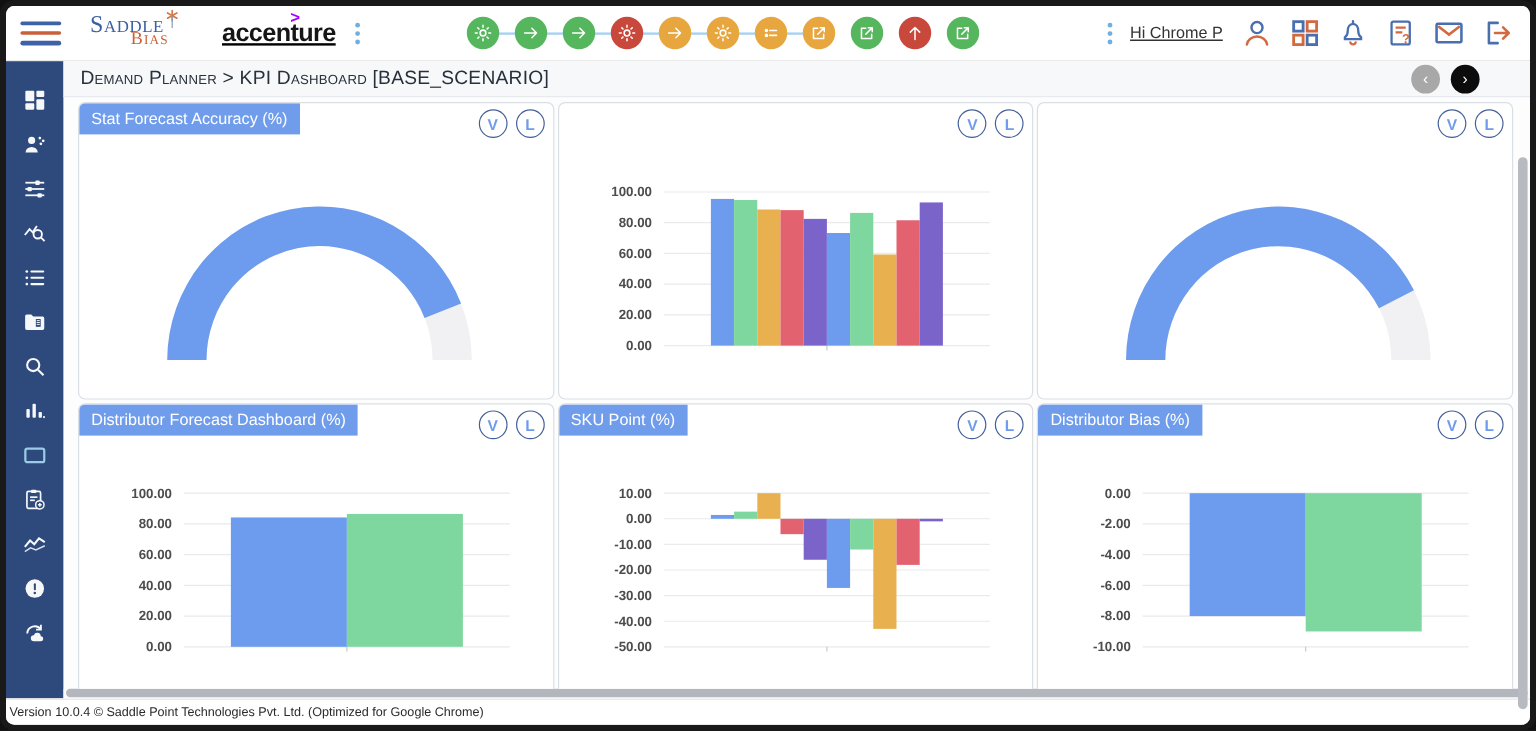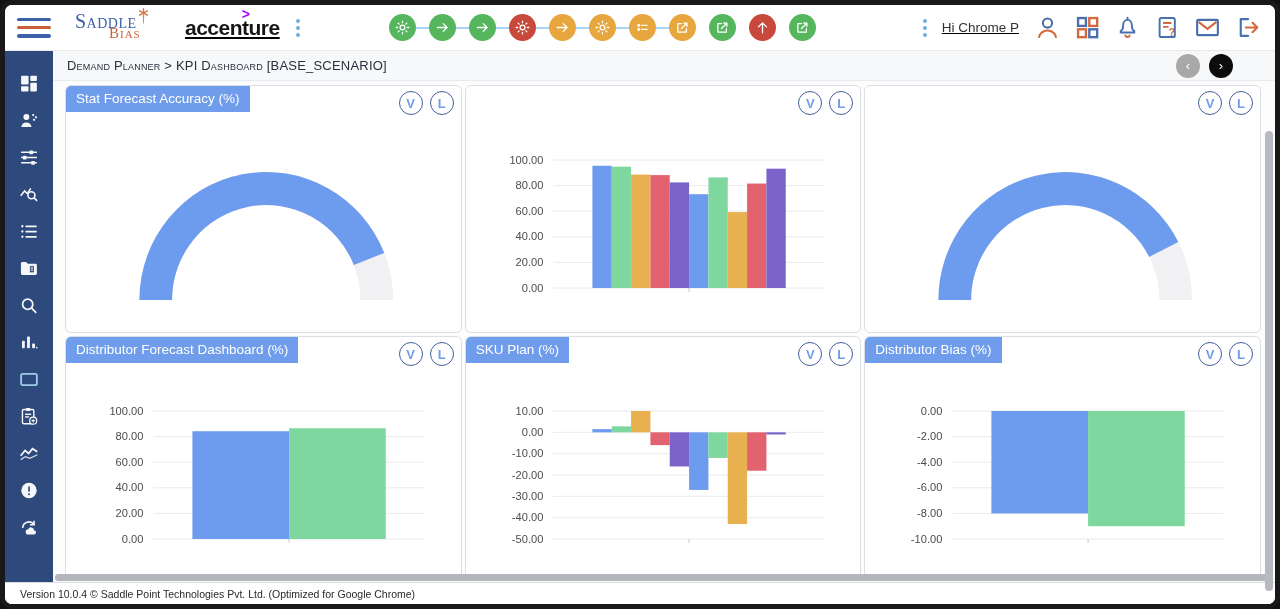--- a/index.html
+++ b/index.html
@@ -32,40 +32,40 @@
   .act-ic svg { width:100%; height:100%; }
 
   
   .body { flex:1; display:flex; min-height:0; }
   nav.sidebar { width:48px; background:#2e4a7c; display:flex; flex-direction:column; align-items:center; padding-top:22px; gap:16px; flex:0 0 48px; }
   .sb-item { width:22px; height:21px; cursor:pointer; opacity:.96; }
   .sb-item svg { width:100%; height:100%; }
   main { flex:1; display:flex; flex-direction:column; min-width:0; position:relative; background:#fdfdfe; }
 
   .crumbbar { height:30px; flex:0 0 30px; background:#f7f8fa; border-bottom:1px solid #e7eaee; display:flex; align-items:center; padding:0 14px; }
-  .crumb { font-variant:small-caps; font-size:13px; color:#27313c; letter-spacing:.2px; }
+  .crumb { font-variant:small-caps; font-size:16px; color:#27313c; letter-spacing:.2px; }
   .crumb-nav { margin-left:auto; display:flex; gap:9px; padding-right:28px; }
   .cnav { width:24px; height:24px; border-radius:50%; border:none; color:#fff; font-size:13px; line-height:22px; cursor:pointer; display:flex; align-items:center; justify-content:center; }
   .cnav.prev { background:#a8a8a8; }
   .cnav.next { background:#0c0c0c; }
 
   #grid { flex:1; display:grid; grid-template-columns:repeat(3,1fr); grid-template-rows:248px 252px; gap:3px; padding:4px 14px 0 12px; overflow:hidden; }
   .panel { background:#fff; border:1px solid #dadfe5; border-radius:6px; position:relative; overflow:hidden; }
   .chip { position:absolute; top:0; left:0; background:#6f9ceb; color:#fff; font-size:13.5px; padding:5px 10px 6px; }
   .pbtns { position:absolute; top:5px; right:7px; display:flex; gap:7px; }
   .pbtn { width:24px; height:24px; border-radius:50%; background:#fff; border:1.6px solid #44609a; color:#6f9ceb; font-size:13px; font-weight:700; cursor:pointer; display:flex; align-items:center; justify-content:center; padding:0; }
-  .chart { position:absolute; left:0; right:8px; top:64px; height:185px; }
+  .chart { position:absolute; left:0; right:8px; top:64px; height:185px;font-weight:bold; }
   .chart svg { width:100%; height:100%; display:block; }
 
   .vscroll { position:absolute; right:2px; top:80px; width:8px; height:460px; }
   .vthumb { width:8px; height:100%; border-radius:4px; background:#b7bbc1; }
   .hscroll { height:8px; flex:0 0 8px; background:#fafafa; padding:0 2px; }
   .hthumb { height:7px; width:100%; border-radius:4px; background:#b3b7bd; }
 
-  footer { flex:0 0 22px; background:#fff; border-top:1px solid #dcdcdc; display:flex; align-items:center; padding:0 15px; }
+  footer { flex:0 0 22px; background:#fff; border-top:1px solid #dcdcdc; display:flex; align-items:center; padding:0 3px; }
   .version { font-size:10.5px; color:#2a2a2a; }
 </style>
 </head>
 <body>
 
 <div class="frame">
 
   <header>
     <button class="hamburger">
         <i></i>
@@ -388,21 +388,21 @@
                 <text x="78" y="116.0" text-anchor="end" font-size="11.2" fill="#4d4d4d" font-family="Liberation Sans, sans-serif">20.00</text>
                 <line x1="88" y1="138.0" x2="362" y2="138.0" stroke="#e8eaec" stroke-width="1"></line>
                 <text x="78" y="141.6" text-anchor="end" font-size="11.2" fill="#4d4d4d" font-family="Liberation Sans, sans-serif">0.00</text>
                 <line x1="225" y1="138" x2="225" y2="142" stroke="#c9c9c9"></line>
                 <rect x="127.50" y="30.22" width="97.50" height="107.78" fill="#6d9bee"></rect>
                 <rect x="225.00" y="27.28" width="97.50" height="110.72" fill="#7ed79e"></rect>
               </svg>
             </div>
         </section>
         <section class="panel">
-          <div class="chip">SKU Plan (%)</div>
+          <div class="chip">SKU Point (%)</div>
           <div class="pbtns">
             <button class="pbtn">V</button>
             <button class="pbtn">L</button>
           </div>
           <div class="chart">
               <svg viewBox="0 0 390 185" preserveAspectRatio="none">
                 <line x1="88" y1="10.0" x2="362" y2="10.0" stroke="#e8eaec" stroke-width="1"></line>
                 <text x="78" y="13.6" text-anchor="end" font-size="11.2" fill="#4d4d4d" font-family="Liberation Sans, sans-serif">10.00</text>
                 <line x1="88" y1="31.3" x2="362" y2="31.3" stroke="#e8eaec" stroke-width="1"></line>
                 <text x="78" y="34.9" text-anchor="end" font-size="11.2" fill="#4d4d4d" font-family="Liberation Sans, sans-serif">0.00</text>

